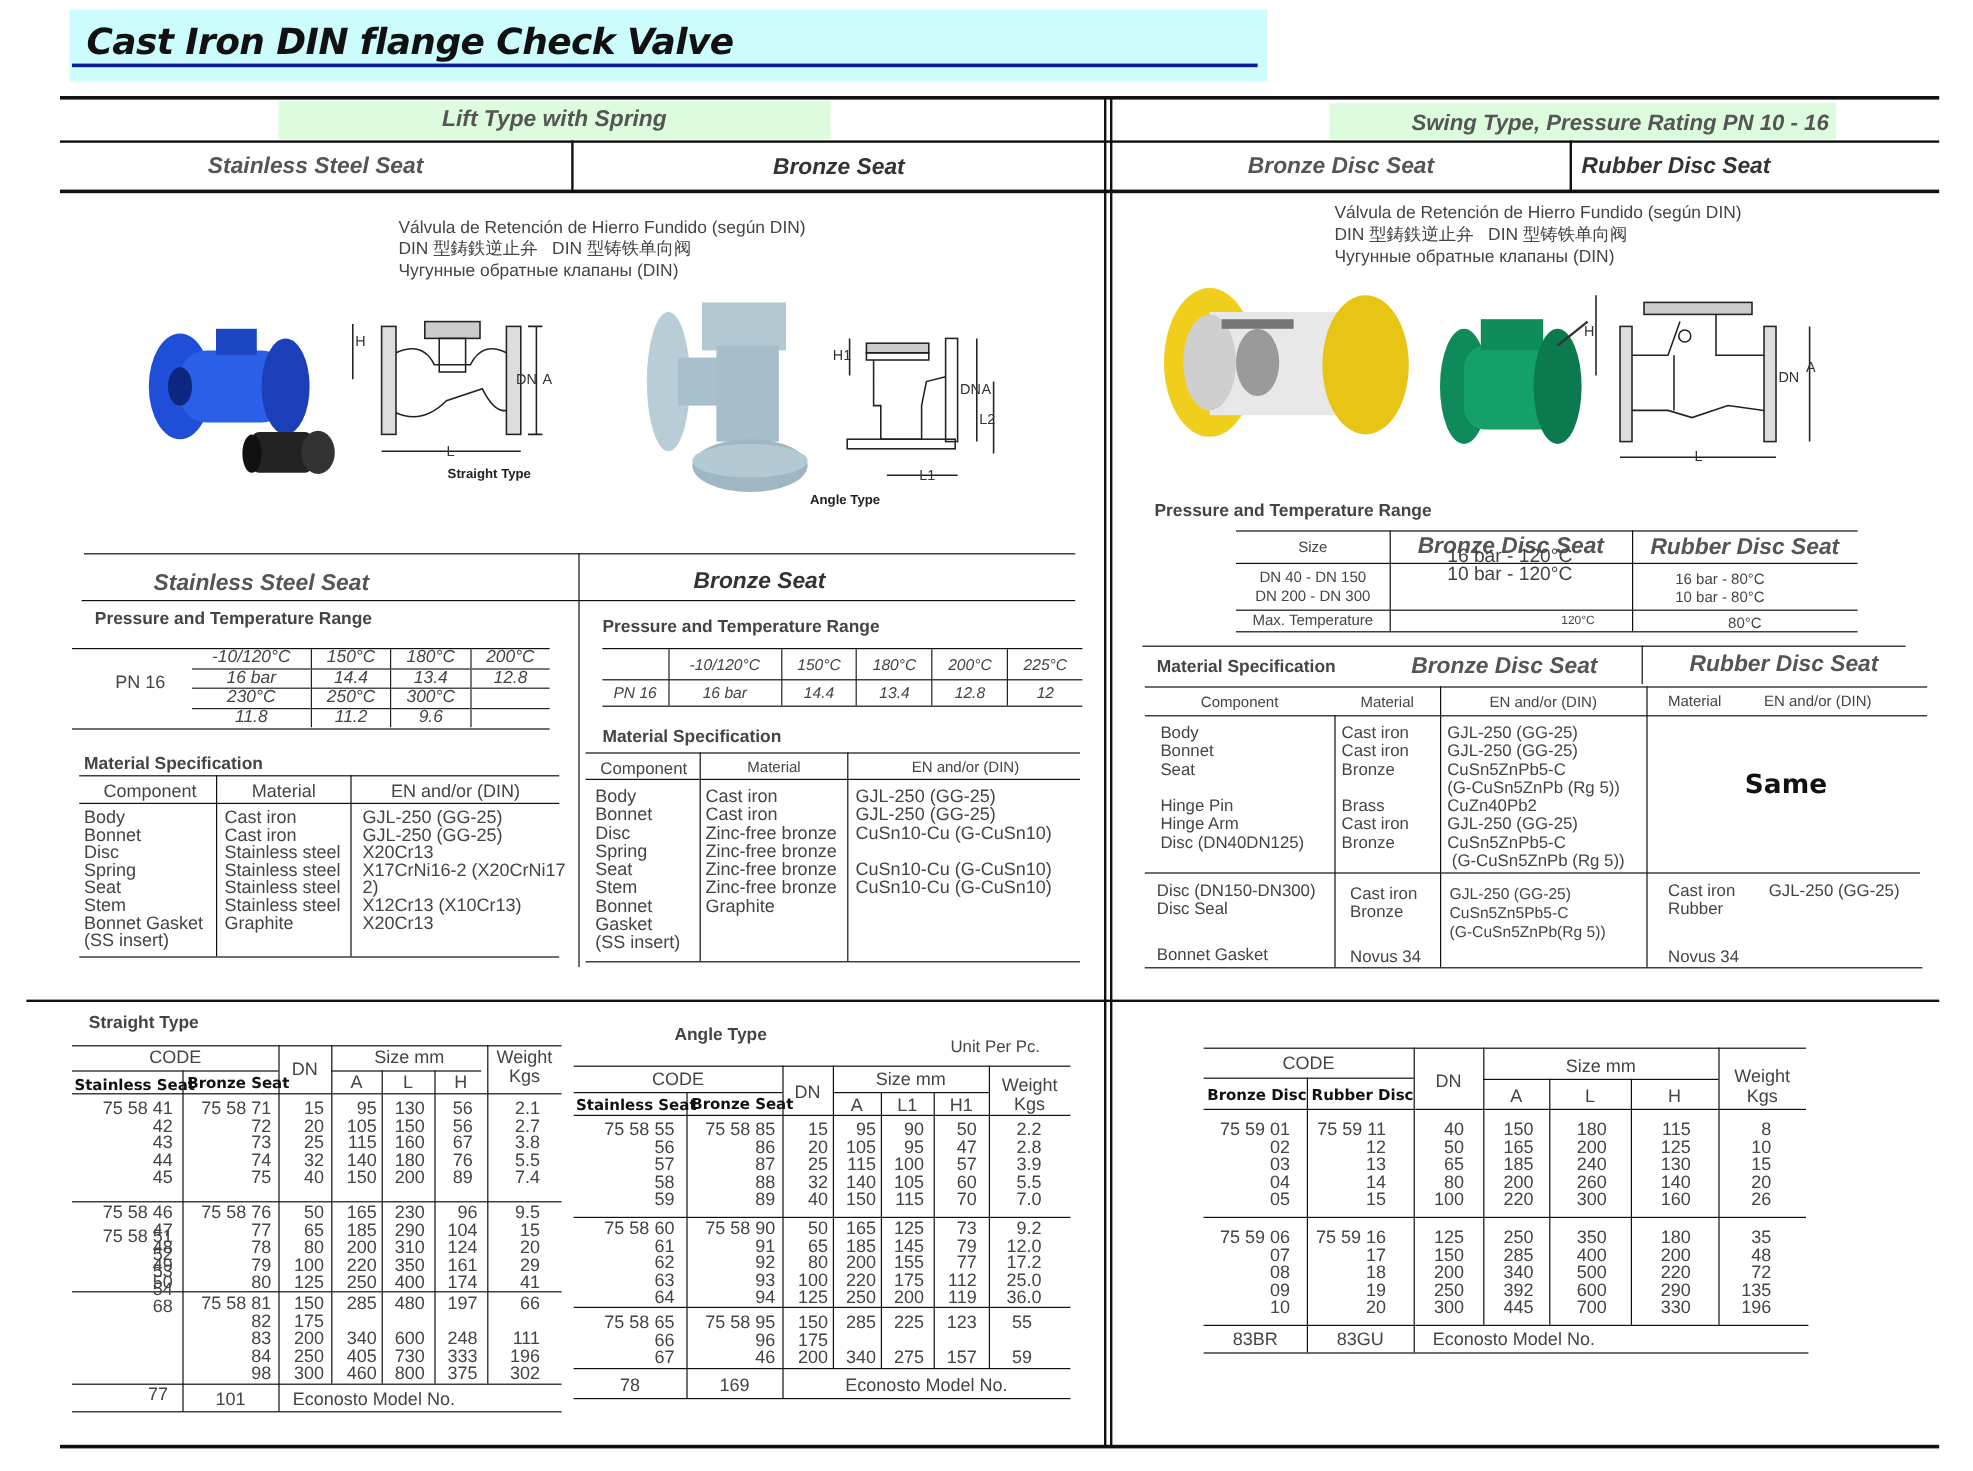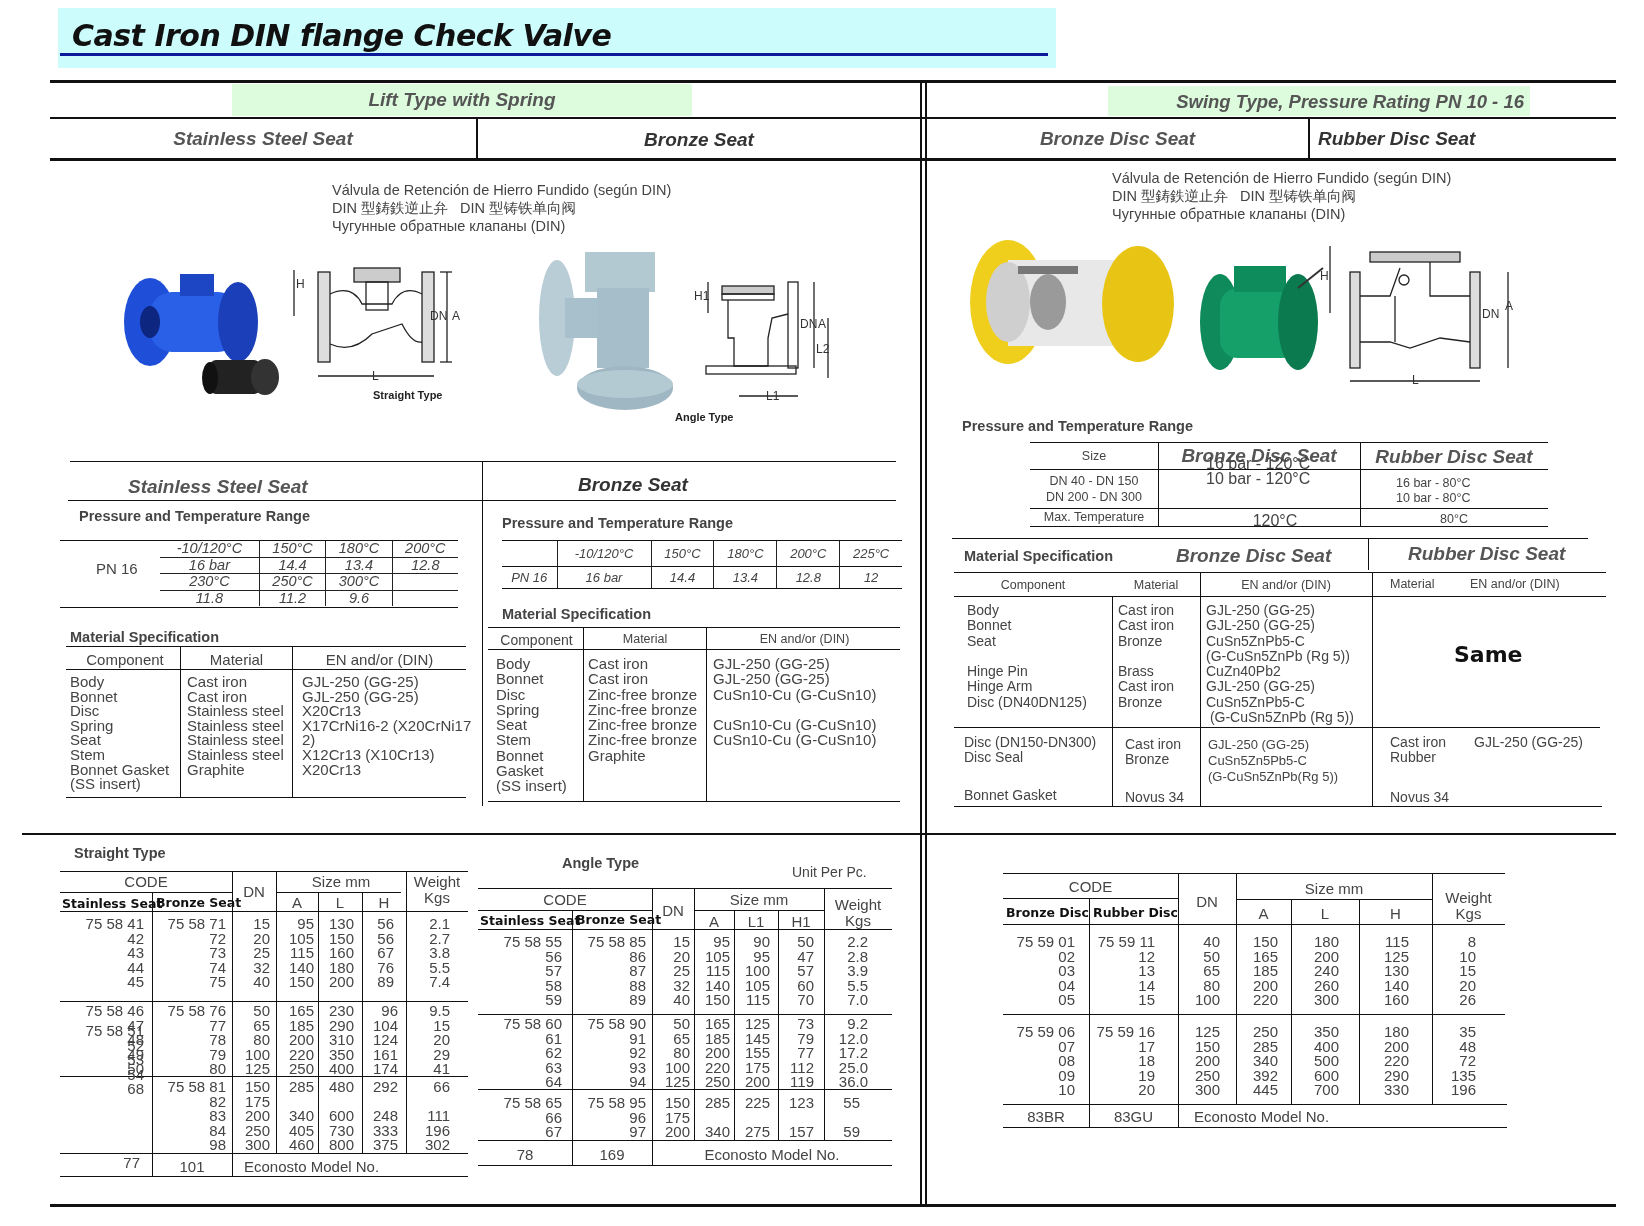--- a/index.html
+++ b/index.html
@@ -294,21 +294,21 @@
 <div class="hdr" style="left:1030px;top:449px;width:128px;font-size:12.5px">Size</div>
 <div class="ital-head" style="left:1158px;top:445px;width:202px;text-align:center">Bronze Disc Seat</div>
 <div class="ital-head" style="left:1360px;top:446px;width:188px;text-align:center">Rubber Disc  Seat</div>
 <div class="multi" style="left:1030px;top:473px;width:128px;text-align:center;font-size:12.5px;line-height:16px">DN 40 - DN 150
 DN 200 - DN 300</div>
 <div class="multi" style="left:1206px;top:456px;font-size:16px;line-height:15px">16 bar - 120°C
 10 bar - 120°C</div>
 <div class="multi" style="left:1396px;top:476px;font-size:12.5px;line-height:15px">16 bar - 80°C
 10 bar - 80°C</div>
 <div class="hdr" style="left:1030px;top:510px;width:128px;font-size:12.5px">Max. Temperature</div>
-<div class="hdr" style="left:1174px;top:512px;width:202px;font-size:16px">120°C</div>
+<div class="hdr" style="left:1214px;top:512px;width:202px;font-size:10px">120°C</div>
 <div class="hdr" style="left:1360px;top:512px;width:188px;font-size:12.5px">80°C</div>
 
 <div class="hline" style="left:952px;top:538px;width:636px;height:1px"></div>
 <div class="vline" style="left:1368px;top:538px;width:1px;height:32px"></div>
 <div class="subhead" style="left:964px;top:548px">Material Specification</div>
 <div class="ital-head" style="left:1176px;top:545px">Bronze Disc Seat</div>
 <div class="ital-head" style="left:1408px;top:543px">Rubber Disc  Seat</div>
 <div class="hline" style="left:954px;top:572px;width:652px;height:1px"></div>
 <div class="hline" style="left:954px;top:596px;width:652px;height:1px"></div>
 <div class="hline" style="left:954px;top:727px;width:646px;height:1px"></div>
@@ -474,21 +474,21 @@
 <div class="num-col" style="left:276px;top:1080px;width:38px">285
 
 340
 405
 460</div>
 <div class="num-col" style="left:318px;top:1080px;width:36px">480
 
 600
 730
 800</div>
-<div class="num-col" style="left:362px;top:1080px;width:36px">292
+<div class="num-col" style="left:362px;top:1080px;width:36px">197
 
 248
 333
 375</div>
 <div class="num-col" style="left:406px;top:1080px;width:44px">66
 
 111
 196
 302</div>
 
@@ -593,21 +593,21 @@
 12.0
 17.2
 25.0
 36.0</div>
 
 <div class="num-col" style="left:478px;top:1096px;width:84px">75 58 65
 66
 67</div>
 <div class="num-col" style="left:572px;top:1096px;width:74px">75 58 95
 96
-97</div>
+46</div>
 <div class="num-col" style="left:652px;top:1096px;width:38px">150
 175
 200</div>
 <div class="num-col" style="left:694px;top:1096px;width:36px">285
 
 340</div>
 <div class="num-col" style="left:734px;top:1096px;width:36px">225
 
 275</div>
 <div class="num-col" style="left:778px;top:1096px;width:36px">123

